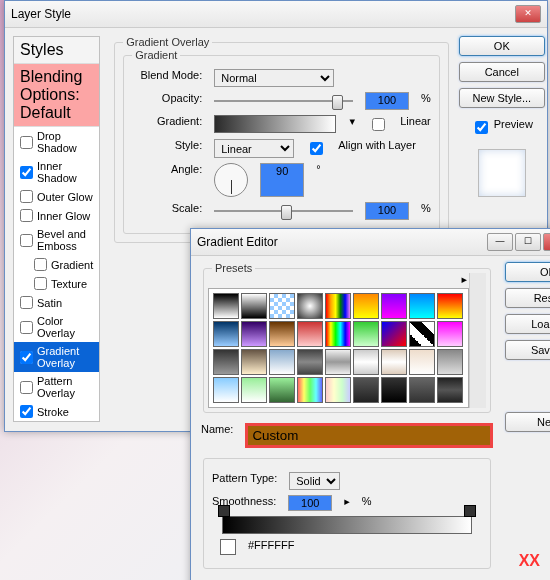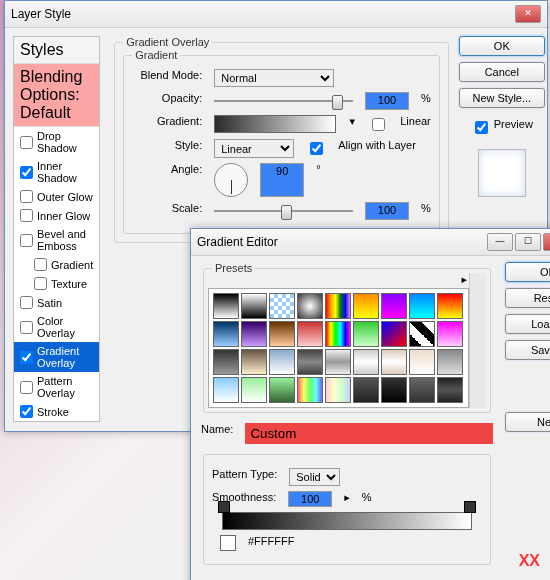--- a/index.html
+++ b/index.html
@@ -23,21 +23,21 @@
 select{font-size:11px;border:1px solid #999;padding:1px 2px}
 .slider{flex:1;height:18px;position:relative;background:transparent}
 .slider-track{position:absolute;top:8px;left:0;right:0;height:2px;background:#999}
 .slider-thumb{position:absolute;top:3px;width:9px;height:13px;background:linear-gradient(#f8f8f8,#ccc);border:1px solid #666;border-radius:2px}
 .numbox{width:36px;border:1px solid #999;padding:1px 3px;text-align:center;background:#3b82f6}
 .angle{width:32px;height:32px;border:1px solid #888;border-radius:50%;background:#f8f8f8;position:relative}
 .angle::after{content:"";position:absolute;top:50%;left:50%;width:1px;height:14px;background:#333;transform-origin:top;transform:rotate(0deg)}
 .grad-strip{width:120px;height:16px;border:1px solid #666;background:linear-gradient(90deg,#2a2a2a,#fff)}
 .preset-grid{display:grid;grid-template-columns:repeat(9,26px);grid-auto-rows:26px;gap:2px;padding:4px;background:#fff;border:1px solid #aaa;max-height:120px;overflow:hidden}
 .swatch{border:1px solid #666;width:24px;height:24px}
-.textbox{border:1px solid #ef4444;background:#ef4444;padding:2px 4px;flex:1}
+.textbox{border:3px solid #ef4444;background:#a16207;padding:2px 4px;flex:1}
 .scrollbar{width:16px;background:#e8e8e8;border-left:1px solid #ccc}
 .preview-box{width:46px;height:46px;border:1px solid #bbb;background:#fff;box-shadow:inset 0 0 8px rgba(150,180,220,.5);margin-top:6px}
 .grad-bar{height:16px;border:1px solid #666;margin:4px 10px;background:linear-gradient(90deg,#000,#fff);position:relative}
 .stop{position:absolute;width:10px;height:10px;background:#333;border:1px solid #000;top:-12px}
 .watermark{position:absolute;right:10px;bottom:10px;color:#f33;font-size:16px;font-weight:bold}
 </style>
 </head>
 <body>
 
 <div class="window" style="left:4px;top:0;width:542px;height:430px">

